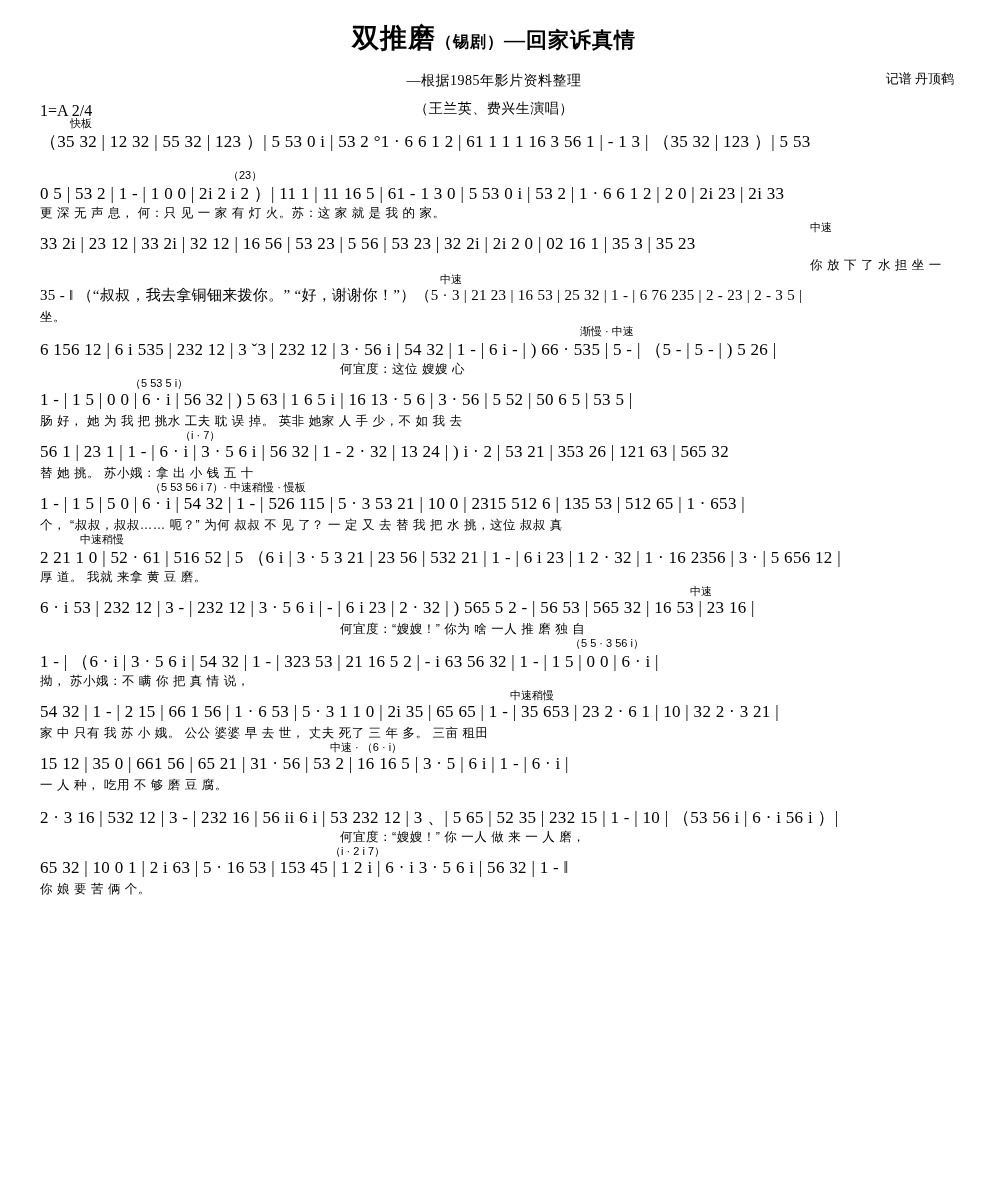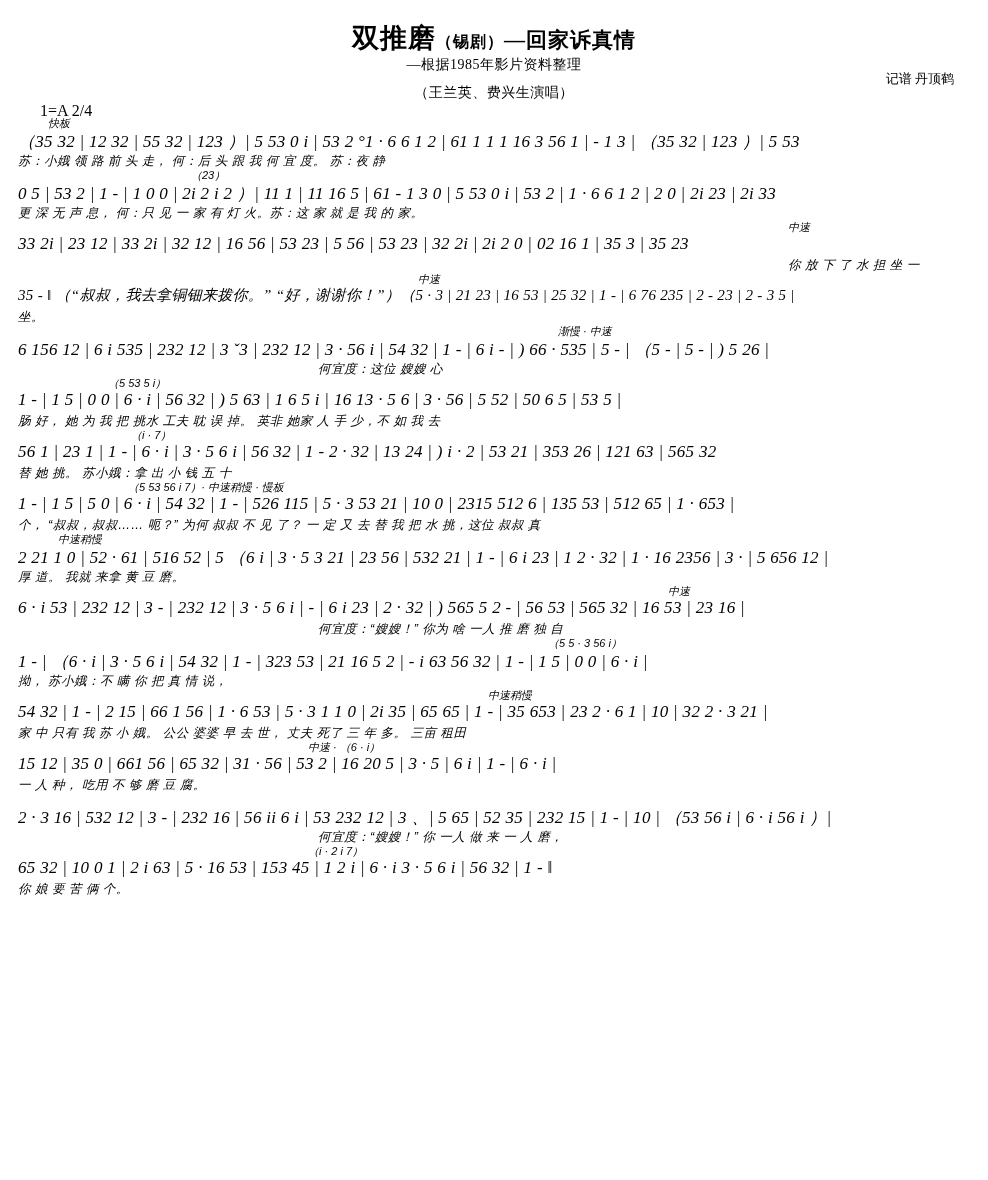--- a/index.html
+++ b/index.html
@@ -39,21 +39,21 @@
   .title-paren {
     font-size: 16px;
     font-weight: bold;
   }
   .title-sub {
     font-size: 21px;
     font-weight: bold;
   }
   .subtitle {
     font-size: 14px;
-    margin-top: 0;
+    margin-top: 16px;
     letter-spacing: 0.5px;
   }
   .subtitle2 {
     font-size: 14px;
     margin-top: 10px;
     letter-spacing: 0.5px;
   }
   .credit {
     position: absolute;
     right: 34px;
@@ -70,23 +70,22 @@
 
   
   .score {
     position: absolute;
     left: 0;
     top: 120px;
     width: 988px;
   }
   .sysrow {
     position: relative;
-    margin: 0 18px;
+    margin: 0 40px;
     height: 52px;
-    font-style: italic;
   }
   .notes {
     position: absolute;
     left: 0;
     top: 10px;
     white-space: nowrap;
     font-size: 17px;
     letter-spacing: 0.3px;
     font-family: "Liberation Serif", serif;
   }
@@ -119,25 +118,24 @@
     <div class="subtitle2">（王兰英、费兴生演唱）</div>
   </div>
   <div class="credit">记谱 丹顶鹤</div>
   <div class="keysig">1=A  2/4</div>
 
   <div class="score">
 
     <div class="sysrow">
       <div class="tempo" style="left:30px">快板</div>
       <div class="notes">（35 32 | 12 32 | 55 32 | 123 ）| 5 53 0 i | 53 2 °1 · 6 6 1 2 | 61 1 1 1 16 3 56 1 | - 1 3 | （35 32 | 123 ）| 5 53</div>
-      <div class="lyrics">苏：小娥       领 路 前 头   走，    何：后 头 跟 我 何 宜        度。                           苏：夜 静</div>
-    </div>
-
-    <div class="sysrow">
-      <div class="tempo" style="left:173px">（23）</div>
+    </div>
+
+    <div class="sysrow">
+      <div class="tempo" style="left:188px">（23）</div>
       <div class="notes">0 5 | 53 2 | 1 - | 1 0 0 | 2i 2 i 2 ）| 11 1 | 11 16 5 | 61 - 1 3 0 | 5 53 0 i | 53 2 | 1 · 6 6 1 2 | 2 0 | 2i 23 | 2i 33</div>
       <div class="lyrics">更   深 无 声 息，        何：只 见   一 家   有 灯 火。苏：这 家   就   是 我 的   家。</div>
     </div>
 
     <div class="sysrow">
       <div class="tempo" style="left:770px">中速</div>
       <div class="notes">33 2i | 23 12 | 33 2i | 32 12 | 16 56 | 53 23 | 5 56 | 53 23 | 32 2i | 2i 2 0 | 02 16 1 | 35 3 | 35 23</div>
       <div class="lyrics" style="left:770px">你 放 下 了   水   担 坐 一</div>
     </div>
 
@@ -153,21 +151,21 @@
       <div class="lyrics" style="left:300px">何宜度：这位       嫂嫂                  心</div>
     </div>
 
     <div class="sysrow">
       <div class="tempo" style="left:90px">（5 53 5 i）</div>
       <div class="notes">1 - | 1 5 | 0    0 | 6 · i | 56 32 | ) 5 63 | 1 6 5 i | 16 13 · 5 6 | 3 · 56 | 5 52 | 50 6 5 | 53 5 |</div>
       <div class="lyrics">肠   好，                              她 为   我   把 挑水 工夫 耽        误   掉。   英非 她家 人 手 少，不 如   我   去</div>
     </div>
 
     <div class="sysrow">
-      <div class="tempo" style="left:113px">（i · 7）</div>
+      <div class="tempo" style="left:140px">（i · 7）</div>
       <div class="notes">56 1 | 23 1 | 1 - | 6 · i | 3 · 5 6 i | 56 32 | 1 - 2 · 32 | 13 24 | ) i · 2 | 53 21 | 353 26 | 121 63 | 565 32</div>
       <div class="lyrics">替   她   挑。                                  苏小娥：拿 出 小   钱   五       十</div>
     </div>
 
     <div class="sysrow">
       <div class="tempo" style="left:110px">（5 53 56 i 7）· 中速稍慢 · 慢板</div>
       <div class="notes">1 - | 1 5 | 5    0 | 6 · i | 54 32 | 1 - | 526 115 | 5 · 3 53 21 | 10 0 | 2315 512 6 | 135 53 | 512 65 | 1 · 653 |</div>
       <div class="lyrics">个，                 “叔叔，叔叔…… 呃？” 为何   叔叔   不   见   了？  一 定     又 去 替 我   把  水 挑，这位 叔叔   真</div>
     </div>
 
@@ -190,21 +188,21 @@
     </div>
 
     <div class="sysrow">
       <div class="tempo" style="left:470px">中速稍慢</div>
       <div class="notes">54 32 | 1 - | 2 15 | 66 1 56 | 1 · 6 53 | 5 · 3 1 1 0 | 2i 35 | 65 65 | 1 - | 35 653 | 23 2 · 6 1 | 10 | 32 2 · 3 21 |</div>
       <div class="lyrics">家 中  只有   我   苏     小      娥。 公公  婆婆 早 去   世，  丈夫 死了  三  年 多。 三亩 租田</div>
     </div>
 
     <div class="sysrow">
       <div class="tempo" style="left:290px">中速 · （6 · i）</div>
-      <div class="notes">15 12 | 35 0 | 661 56 | 65 32 | 31 · 56 | 53 2 | 16 20 5 | 3 · 5 | 6 i | 1 - | 6 · i |</div>
+      <div class="notes">15 12 | 35 0 | 661 56 | 65 21 | 31 · 56 | 53 2 | 16 16 5 | 3 · 5 | 6 i | 1 - | 6 · i |</div>
       <div class="lyrics">一 人  种，   吃用   不    够   磨   豆                           腐。</div>
     </div>
 
     <div class="sysrow">
       <div class="tempo" style="left:0px"></div>
       <div class="notes">2 · 3 16 | 532 12 | 3 - | 232 16 | 56 ii 6 i | 53 232 12 | 3 、| 5 65 | 52 35 | 232 15 | 1 - | 10 | （53 56 i | 6 · i 56 i ）|</div>
       <div class="lyrics" style="left:300px">何宜度：“嫂嫂！” 你 一人   做 来 一   人 磨，</div>
     </div>
 
 

